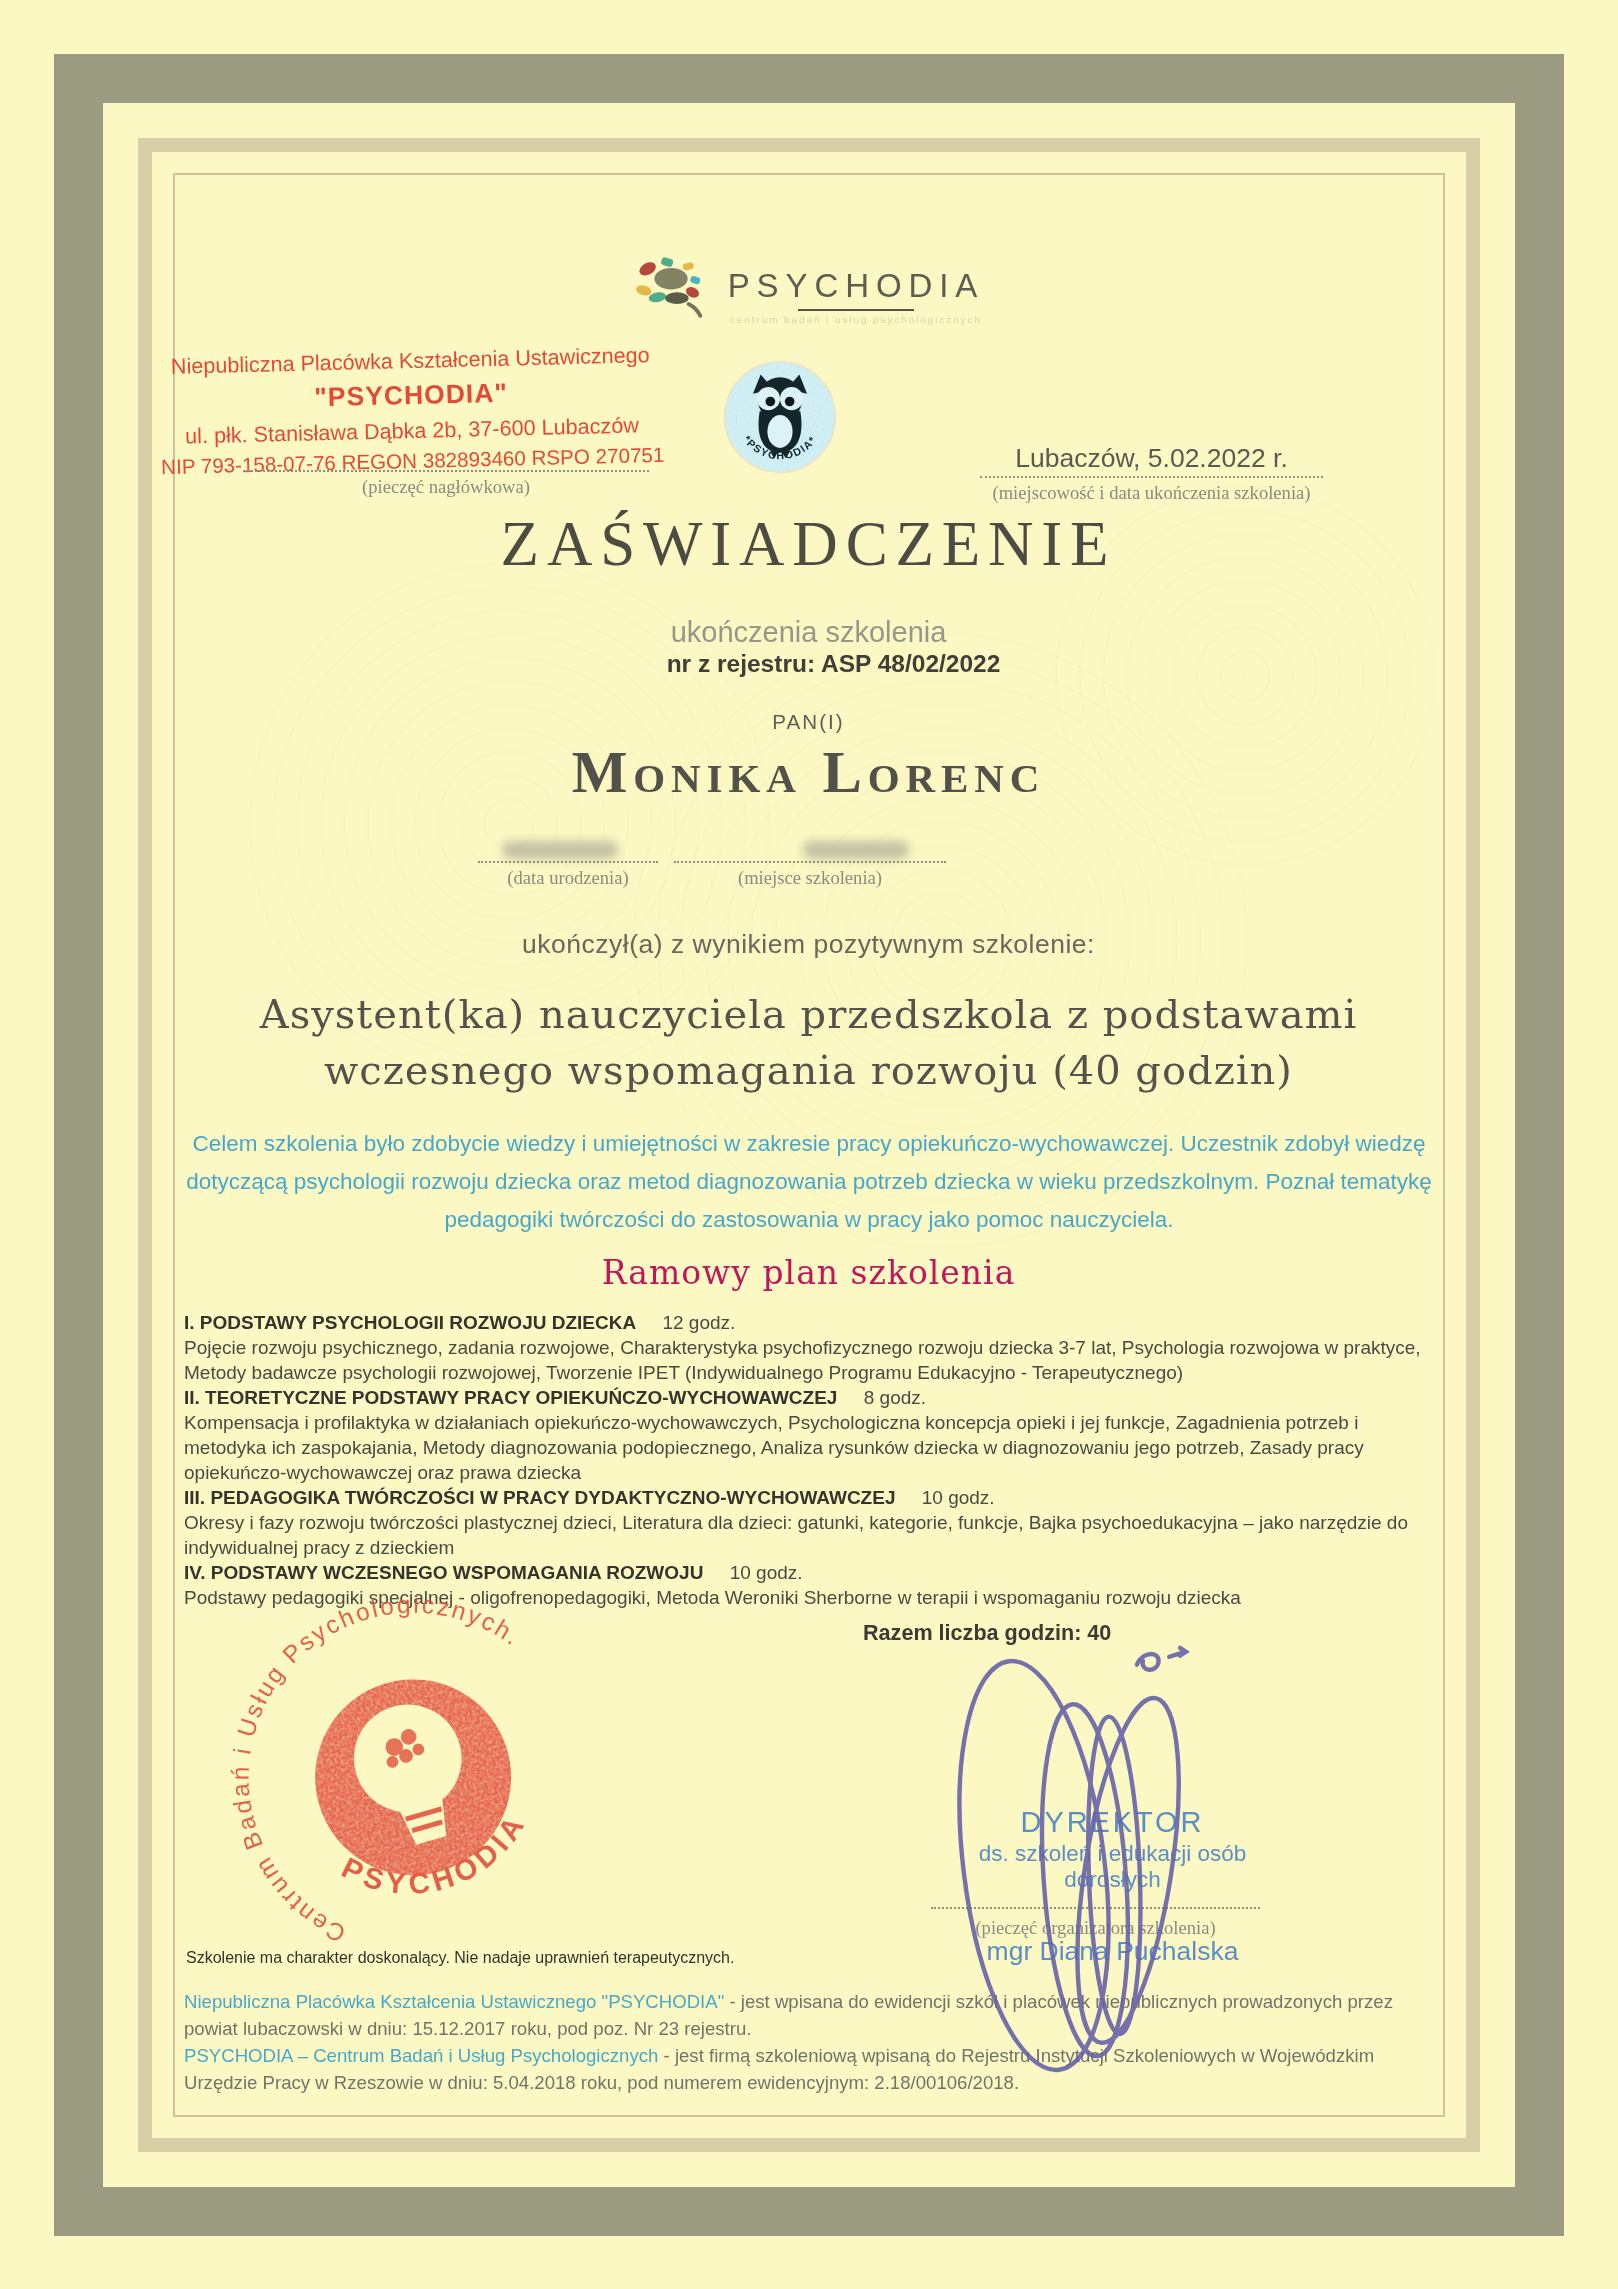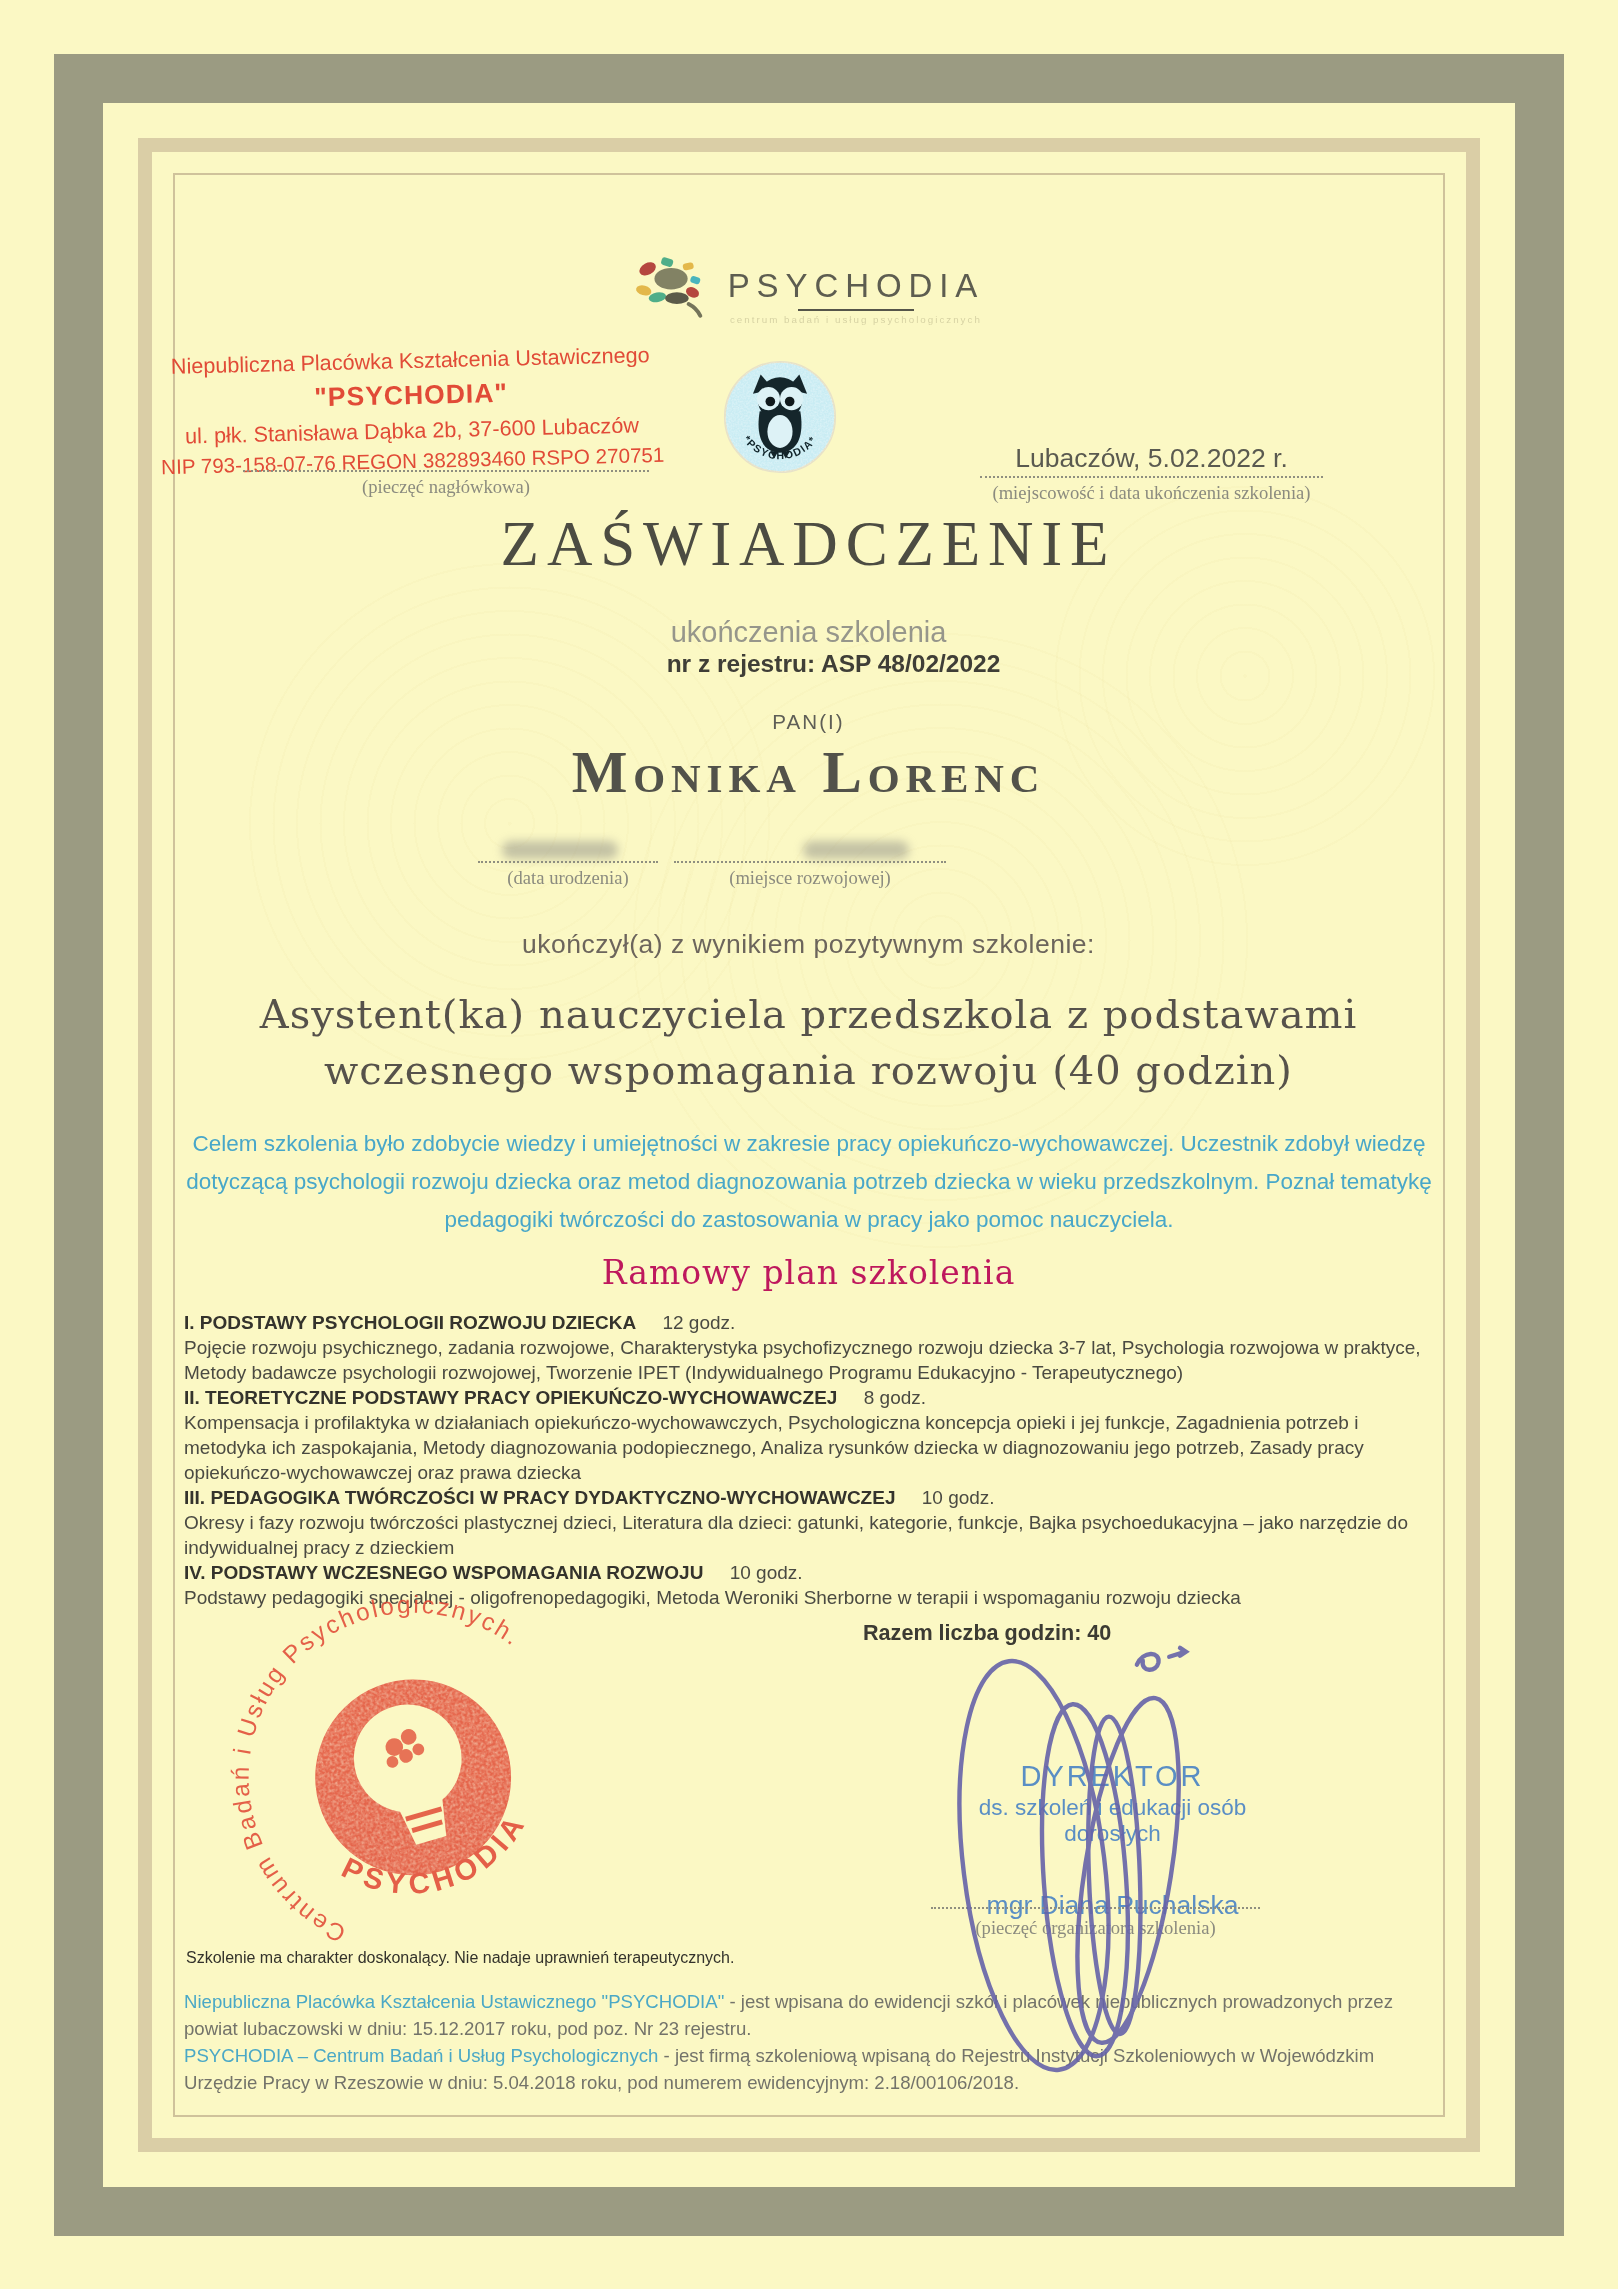--- a/index.html
+++ b/index.html
@@ -62,21 +62,21 @@
   
   .plan{left:184px;top:1310px;width:1245px;font-size:19px;line-height:25px;color:#4a4a42;}
   .sec-title{font-weight:700;color:#34332c;}
   .sec-hours{color:#4a4a42;margin-left:21px;}
   .total-line{left:863px;top:1620px;font-size:21.6px;font-weight:700;color:#3c3b33;}
   
   .round-stamp{left:204px;top:1576px;transform:rotate(-16deg);}
   
   .sig-text{left:931px;top:1760px;width:363px;text-align:center;color:#3e7cc5;
             opacity:.85;filter:blur(0.4px);}
-  .sig-role1{font-size:29px;letter-spacing:2.9px;}
+  .sig-role1{font-size:29px;letter-spacing:2.9px;margin-top:46px;}
   .sig-role2{font-size:22.5px;margin-top:2px;}
   .sig-name{font-size:26.5px;margin-top:43px;}
   .sig-line{left:931px;top:1907px;width:329px;}
   .sig-caption{left:931px;top:1913px;width:329px;text-align:center;}
   .pen{left:936px;top:1635px;z-index:5;}
   
   .bold-note{left:186px;top:1949px;font-size:16px;font-weight:400;color:#33322b;}
   .footnote{left:184px;width:1259px;font-size:18.6px;line-height:27.4px;color:#73736a;}
   .fn1{top:1988px;}
   .fn2{top:2042px;}
@@ -167,21 +167,21 @@
   <div class="abs center name">Monika Lorenc</div>
 
   <div class="abs birth-g birth-1">
     <div class="blur-blob b1"></div>
     <div class="dotted"></div>
     <div class="caption">(data urodzenia)</div>
   </div>
   <div class="abs birth-g birth-2">
     <div class="blur-blob b2"></div>
     <div class="dotted"></div>
-    <div class="caption">(miejsce rozwojowej)</div>
+    <div class="caption">(miejsce szkolenia)</div>
   </div>
 
   <div class="abs center completion">ukończył(a) z wynikiem pozytywnym szkolenie:</div>
 
   <div class="abs center course-title">
     <div>Asystent(ka) nauczyciela przedszkola z podstawami</div>
     <div>wczesnego wspomagania rozwoju (40 godzin)</div>
   </div>
 
   <div class="abs course-desc">Celem szkolenia było zdobycie wiedzy i umiejętności w zakresie pracy opiekuńczo-wychowawczej. Uczestnik zdobył wiedzę dotyczącą psychologii rozwoju dziecka oraz metod diagnozowania potrzeb dziecka w wieku przedszkolnym. Poznał tematykę pedagogiki twórczości do zastosowania w pracy jako pomoc nauczyciela.</div>

